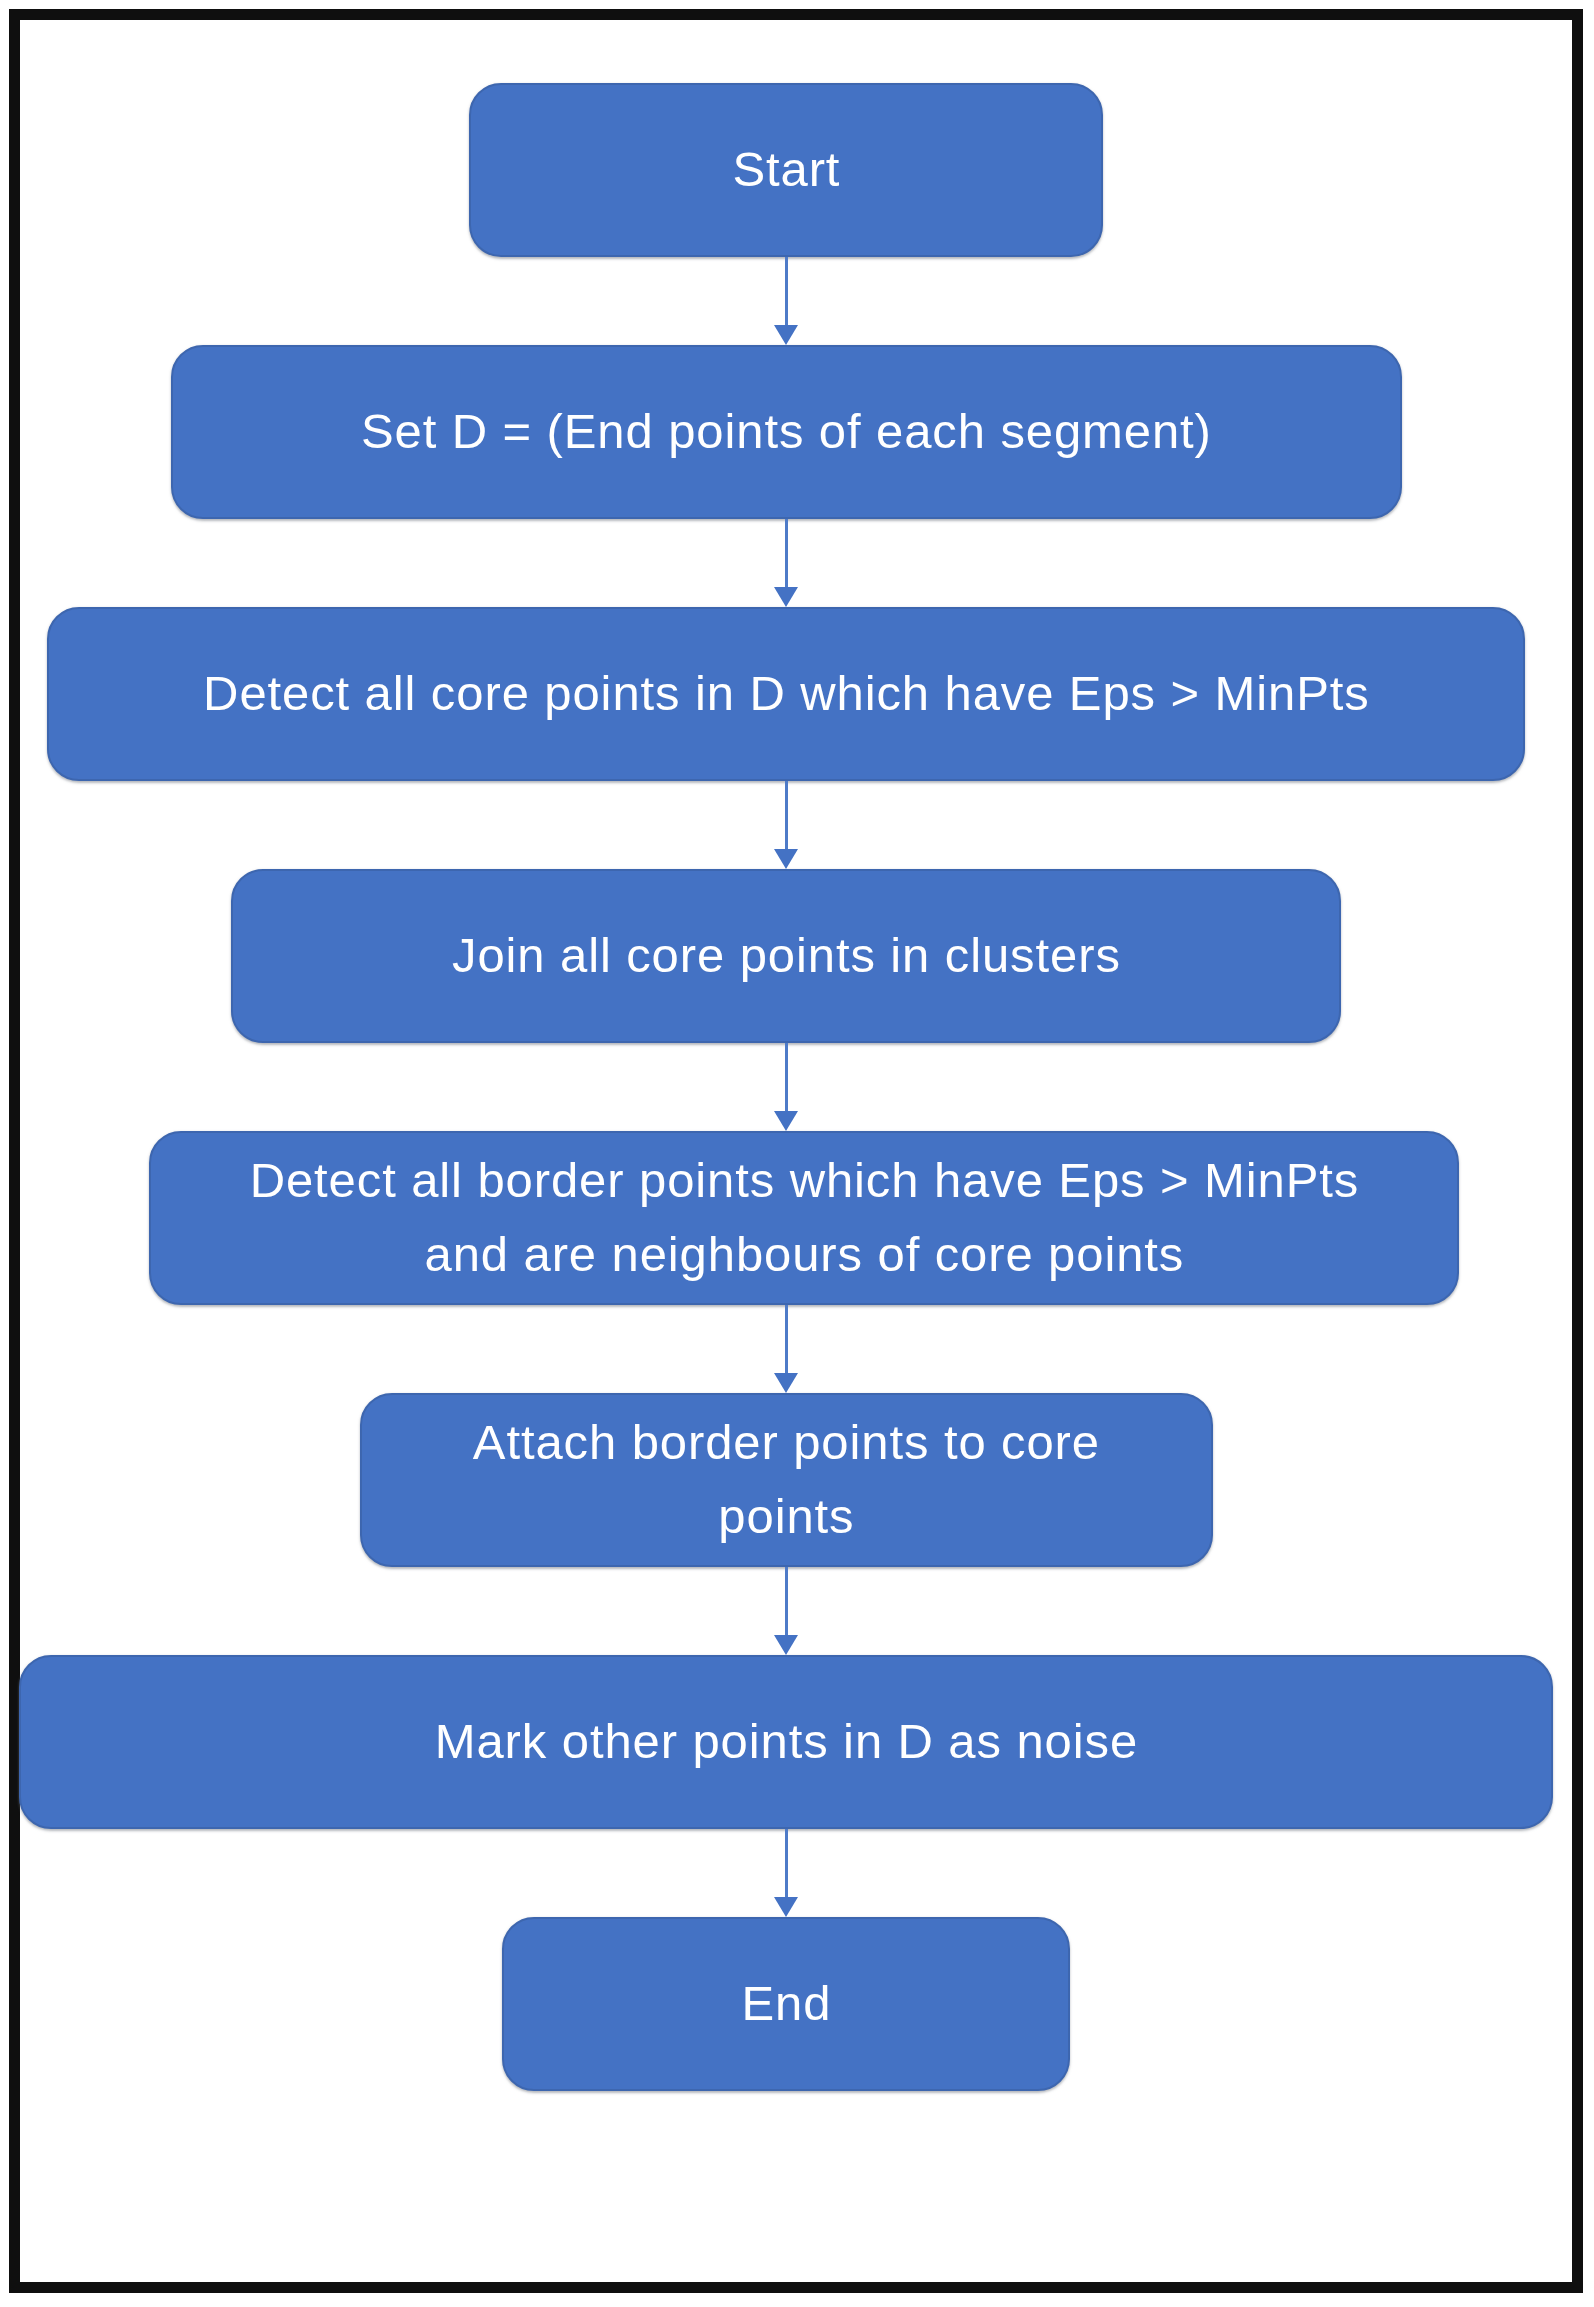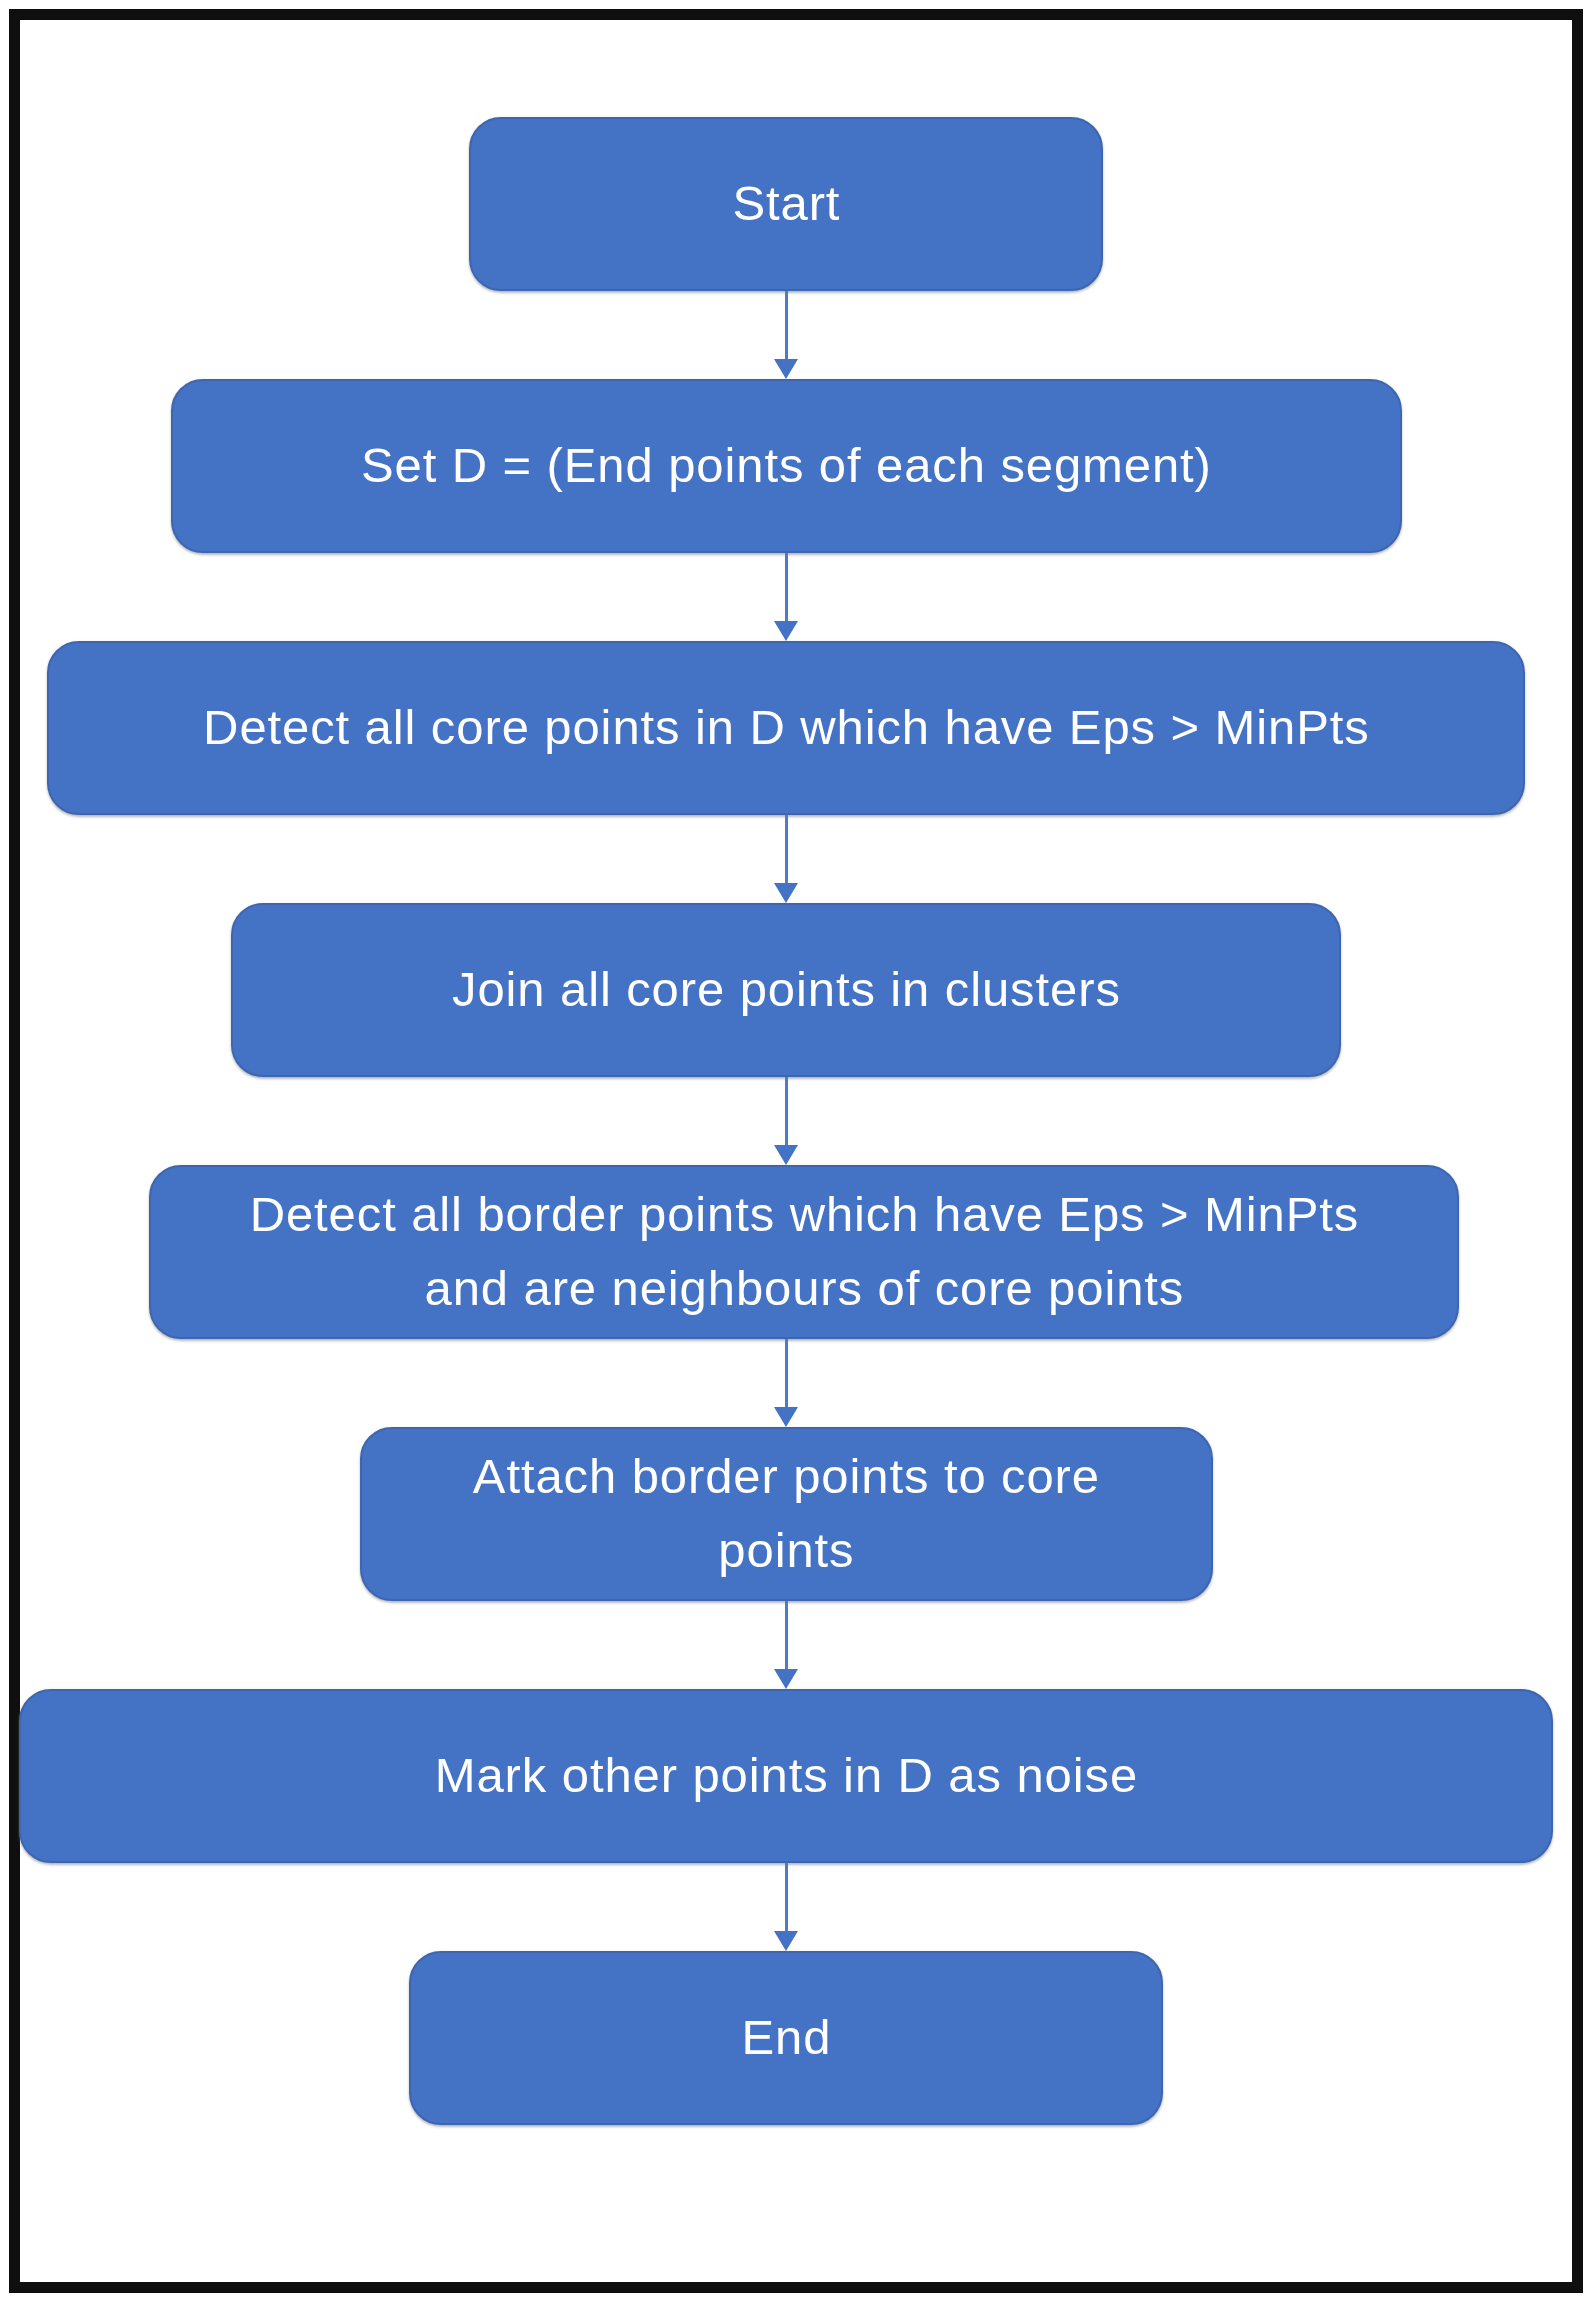--- a/index.html
+++ b/index.html
@@ -24,21 +24,21 @@
     border: 11px solid var(--frame, #0f0f0f);
     box-sizing: border-box;
     background: var(--background, #ffffff);
   }
   .flow {
     position: absolute;
     left: 0;
     right: 18.7px; 
     top: 0;
     bottom: 0;
-    padding-top: 97px;
+    padding-top: 63px;
     display: flex;
     flex-direction: column;
     align-items: center;
   }
   .node {
     box-sizing: border-box;
     height: 174px;
     border-radius: 32px;
     background: var(--fill, #4472C4);
     border: 2.6px solid var(--stroke, #3D66AF);
@@ -57,21 +57,21 @@
     white-space: pre-line;
   }
   
   .node-0 { width: 634px; }
   .node-1 { width: 1231px; }
   .node-2 { width: 1478px; padding: 0 25.5px; }
   .node-3 { width: 1110px; }
   .node-4 { width: 1310px; padding: 0 34px; margin-left: 36px; }
   .node-5 { width: 853px; }
   .node-6 { width: 1534px; align-items: center; }
-  .node-7 { width: 754px; }
+  .node-7 { width: 568px; }
   .arrow {
     height: 88px;
     display: flex;
     flex-direction: column;
     align-items: center;
     justify-content: flex-start;
   }
   .arrow-line {
     width: 3.4px;
     flex: 1 1 auto;

